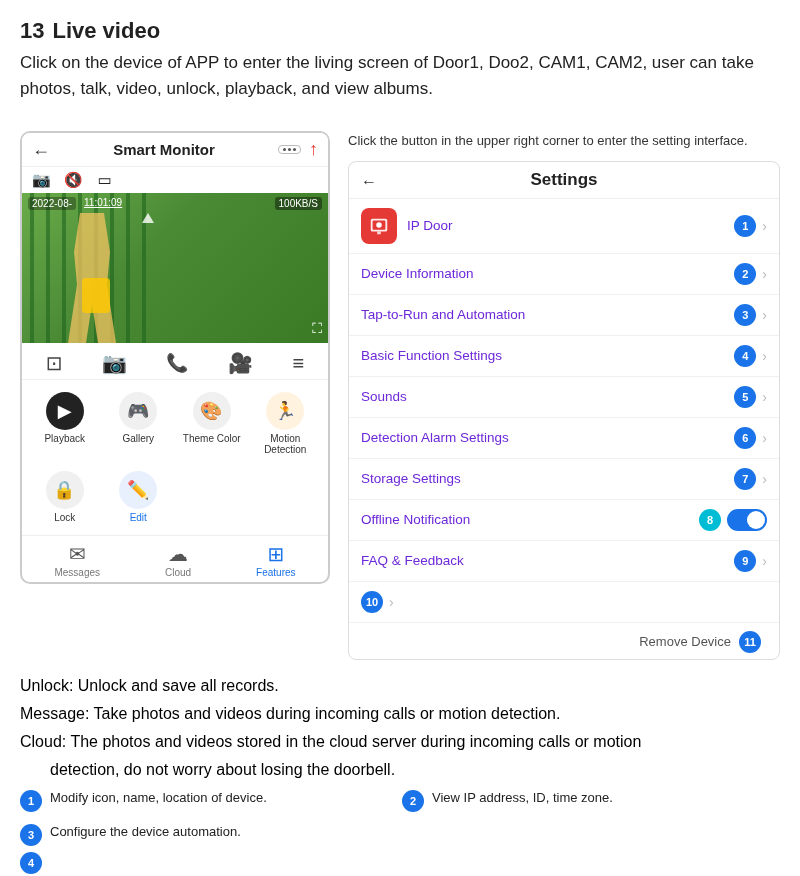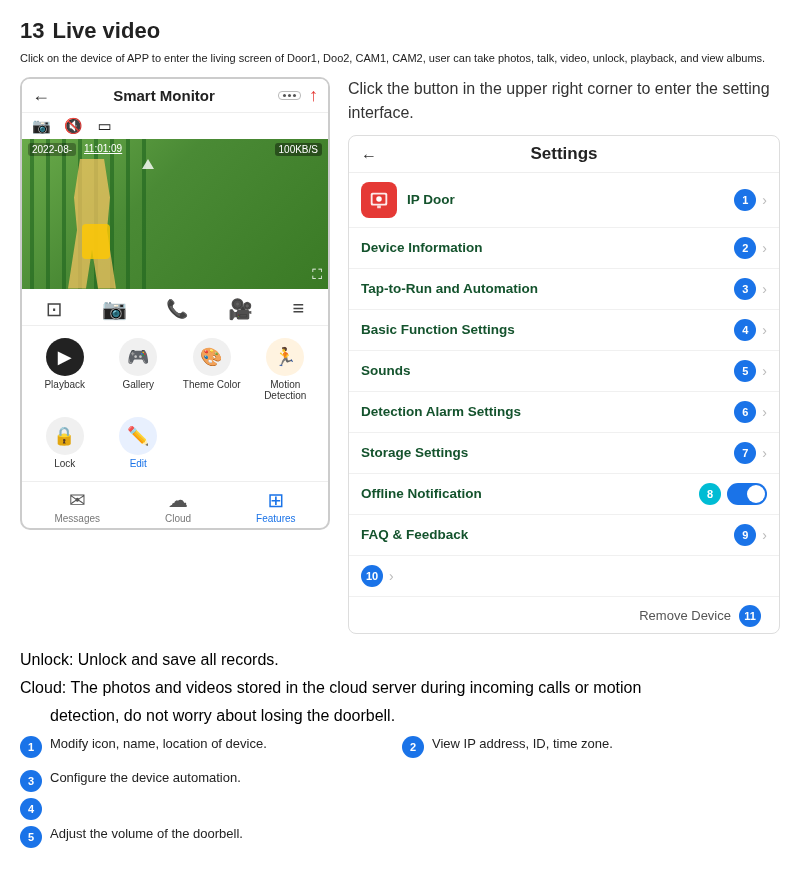--- a/index.html
+++ b/index.html
@@ -6,23 +6,23 @@
     body {
       font-family: -apple-system, BlinkMacSystemFont, 'Segoe UI', Arial, sans-serif;
       background: #fff;
       width: 800px;
       min-height: 876px;
       padding: 18px 20px 18px 20px;
       font-size: 14px;
       color: #222;
     }
     .intro-text {
-      font-size: 11px;
+      font-size: 17px;
       color: #222;
-      margin-bottom: 10px;
+      margin-bottom: 30px;
       line-height: 1.5;
     }
     .main-layout {
       display: flex;
       flex-direction: row;
       gap: 18px;
       margin-bottom: 14px;
     }
     
     .phone-panel {
@@ -203,21 +203,21 @@
       margin-top: 1px;
     }
     .bottom-nav-item.active span.label { color: #1a73e8; }
     .bottom-nav-item.active { color: #1a73e8; }
 
     
     .settings-panel {
       flex: 1;
     }
     .settings-note {
-      font-size: 16px;
+      font-size: 13px;
       color: #333;
       margin-bottom: 10px;
       line-height: 1.5;
     }
     .settings-mockup {
       border: 1.5px solid #ddd;
       border-radius: 8px;
       overflow: hidden;
       background: #fff;
     }
@@ -249,22 +249,21 @@
       display: flex;
       align-items: center;
       justify-content: center;
       margin-right: 10px;
       flex-shrink: 0;
     }
     .settings-row-icon svg { width: 22px; height: 22px; }
     .settings-row-label {
       flex: 1;
       font-size: 13.5px;
-      color: #14532d;
-      font-weight: bold;
+      color: #6d28d9;
     }
     .num-badge {
       width: 22px;
       height: 22px;
       border-radius: 50%;
       display: flex;
       align-items: center;
       justify-content: center;
       font-size: 11px;
       font-weight: 700;
@@ -535,20 +534,21 @@
       <div class="remove-device-row">
         <span class="remove-label">Remove Device</span>
         <div class="num-badge blue">11</div>
       </div>
     </div>
   </div>
 </div>
 
 <div class="bottom-notes">
   <p class="note-line">Unlock: Unlock and save all records.</p>
+  <p class="note-line">Message: Take photos and videos during incoming calls or motion detection.</p>
   <p class="note-line">Cloud: The photos and videos stored in the cloud server during incoming calls or motion</p>
   <p class="note-line indented">detection, do not worry about losing the doorbell.</p>
 
   <div class="numbered-notes">
 
     <div class="two-col-notes" style="margin-bottom:6px;">
       <div class="numbered-note">
         <div class="num-badge blue" style="margin-top:0;">1</div>
         <span>Modify icon, name, location of device.</span>
       </div>

